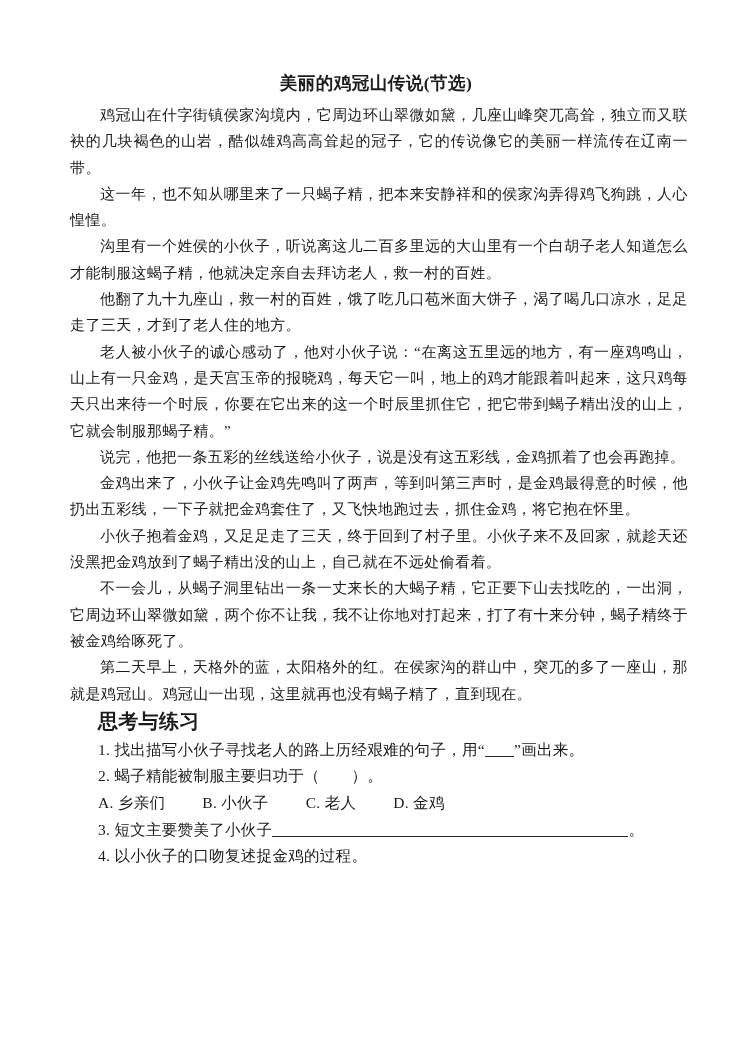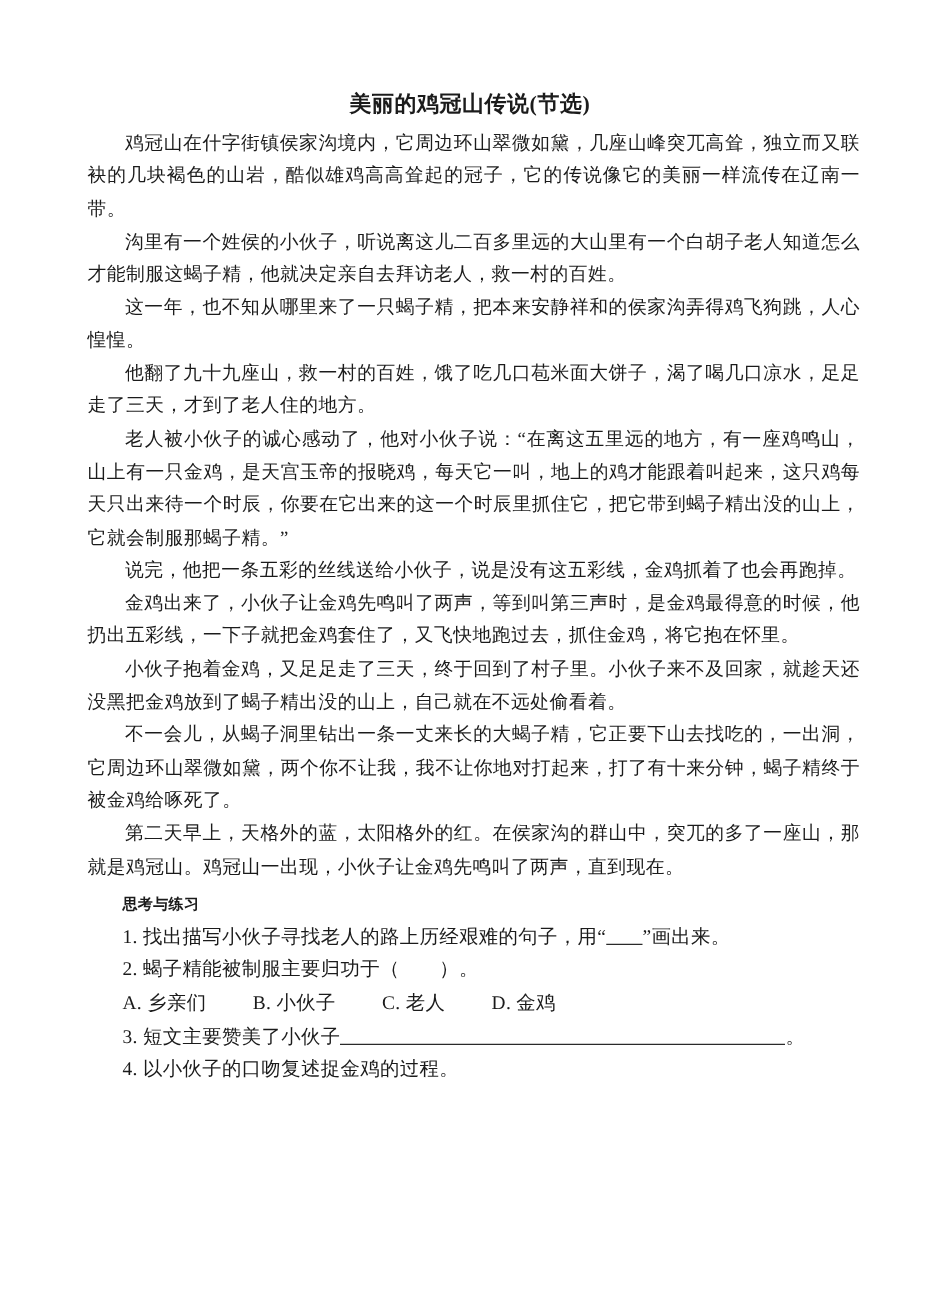--- a/index.html
+++ b/index.html
@@ -38,22 +38,22 @@
   }
   .exercise {
     margin: 3px 64px 0 70px;
     padding-left: 28px;
     font-size: 15.5px;
     line-height: 26.7px;
     letter-spacing: 0.3px;
   }
   .ex-heading {
     font-weight: bold;
-    font-family: Liberation Sans, sans-serif;
-    font-size: 12px;
+    font-family: Liberation Mono, monospace;
+    font-size: 20px;
   }
   .q { margin: 0; }
   .options {
     display: flex;
     align-items: baseline;
     text-align: center;
   }
   .opt { margin-right: 37px; }
   .opt:last-child { margin-right: 0; }
   .blank {
@@ -82,29 +82,29 @@
 </style>
 </head>
 <body>
 
 <div class="page">
 
   <h1 class="title">美丽的鸡冠山传说(节选)</h1>
 
   <div class="story">
     <p>鸡冠山在什字街镇侯家沟境内，它周边环山翠微如黛，几座山峰突兀高耸，独立而又联袂的几块褐色的山岩，酷似雄鸡高高耸起的冠子，它的传说像它的美丽一样流传在辽南一带。</p>
+    <p>这一年，也不知从哪里来了一只蝎子精，把本来安静祥和的侯家沟弄得鸡飞狗跳，人心惶惶。</p>
     <p>沟里有一个姓侯的小伙子，听说离这儿二百多里远的大山里有一个白胡子老人知道怎么才能制服这蝎子精，他就决定亲自去拜访老人，救一村的百姓。</p>
-    <p>这一年，也不知从哪里来了一只蝎子精，把本来安静祥和的侯家沟弄得鸡飞狗跳，人心惶惶。</p>
     <p>他翻了九十九座山，救一村的百姓，饿了吃几口苞米面大饼子，渴了喝几口凉水，足足走了三天，才到了老人住的地方。</p>
     <p>老人被小伙子的诚心感动了，他对小伙子说：“在离这五里远的地方，有一座鸡鸣山，山上有一只金鸡，是天宫玉帝的报晓鸡，每天它一叫，地上的鸡才能跟着叫起来，这只鸡每天只出来待一个时辰，你要在它出来的这一个时辰里抓住它，把它带到蝎子精出没的山上，它就会制服那蝎子精。”</p>
     <p>说完，他把一条五彩的丝线送给小伙子，说是没有这五彩线，金鸡抓着了也会再跑掉。</p>
     <p>金鸡出来了，小伙子让金鸡先鸣叫了两声，等到叫第三声时，是金鸡最得意的时候，他扔出五彩线，一下子就把金鸡套住了，又飞快地跑过去，抓住金鸡，将它抱在怀里。</p>
     <p>小伙子抱着金鸡，又足足走了三天，终于回到了村子里。小伙子来不及回家，就趁天还没黑把金鸡放到了蝎子精出没的山上，自己就在不远处偷看着。</p>
     <p>不一会儿，从蝎子洞里钻出一条一丈来长的大蝎子精，它正要下山去找吃的，一出洞，它周边环山翠微如黛，两个你不让我，我不让你地对打起来，打了有十来分钟，蝎子精终于被金鸡给啄死了。</p>
-    <p>第二天早上，天格外的蓝，太阳格外的红。在侯家沟的群山中，突兀的多了一座山，那就是鸡冠山。鸡冠山一出现，小伙子让金鸡先鸣叫了两声，直到现在。</p>
+    <p>第二天早上，天格外的蓝，太阳格外的红。在侯家沟的群山中，突兀的多了一座山，那就是鸡冠山。鸡冠山一出现，这里就再也没有蝎子精了，直到现在。</p>
   </div>
 
   <div class="exercise">
     <div class="ex-heading">思考与练习</div>
 
     <div class="q"><span>1. 找出描写小伙子寻找老人的路上历经艰难的句子，用“</span><span class="blank blank-short"></span><span>”画出来。</span></div>
 
     <div class="q">2. 蝎子精能被制服主要归功于（　　）。</div>
 
     <div class="options">

